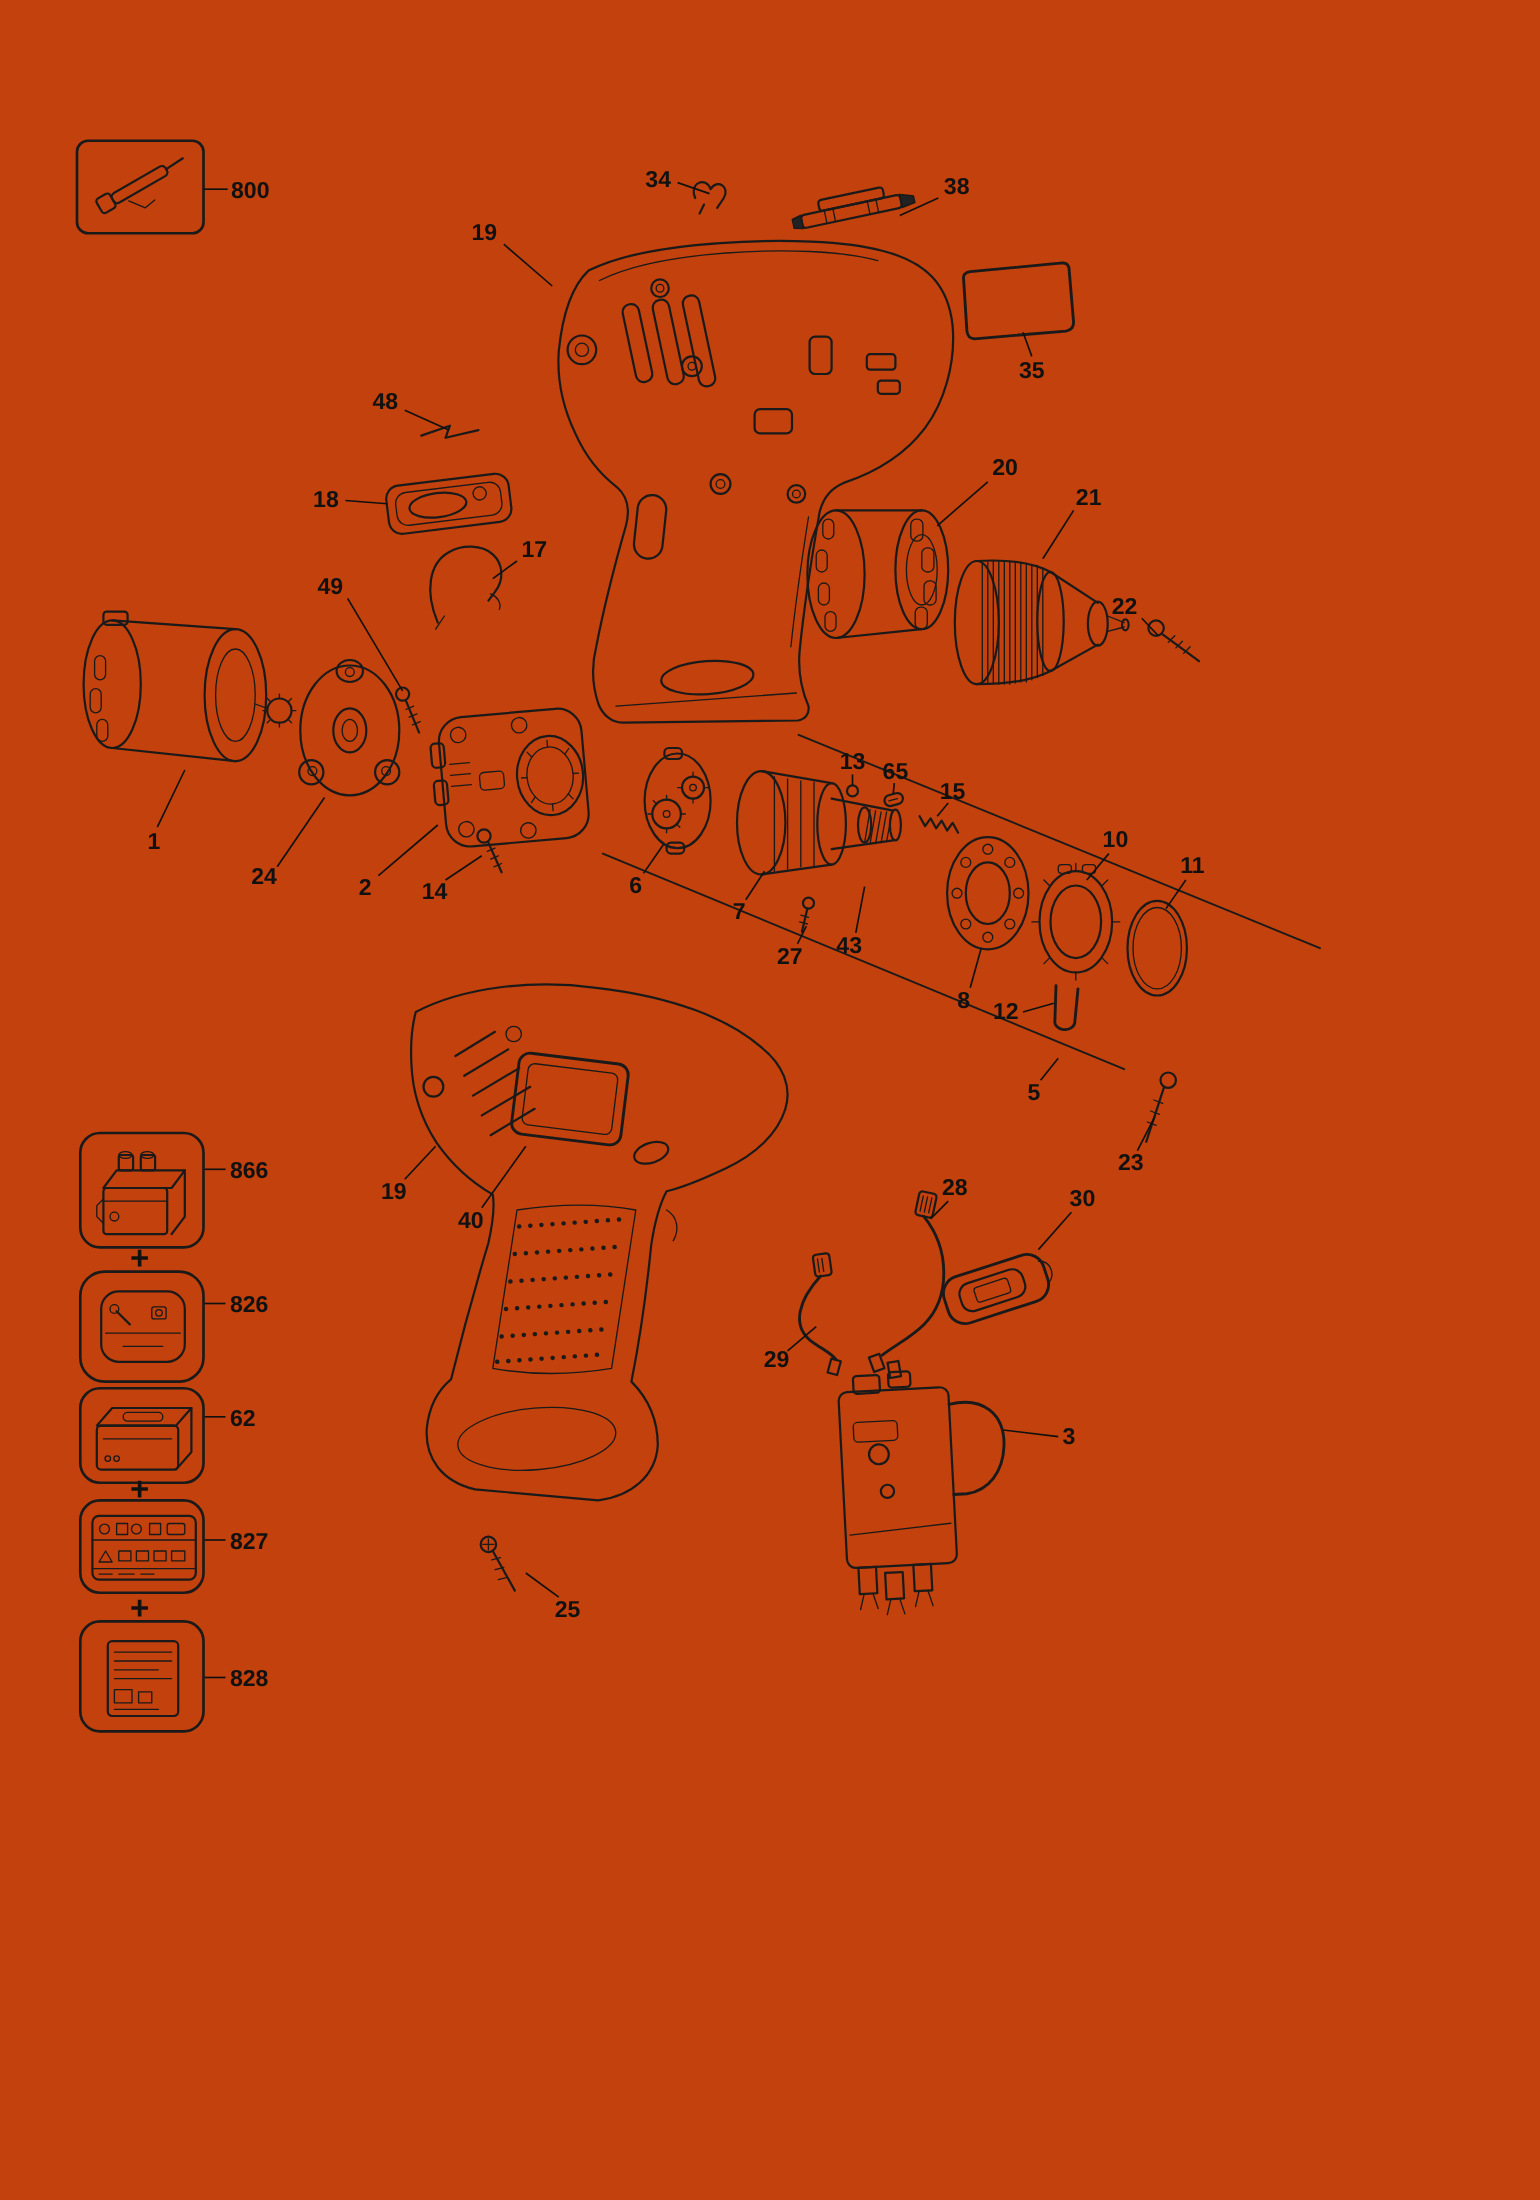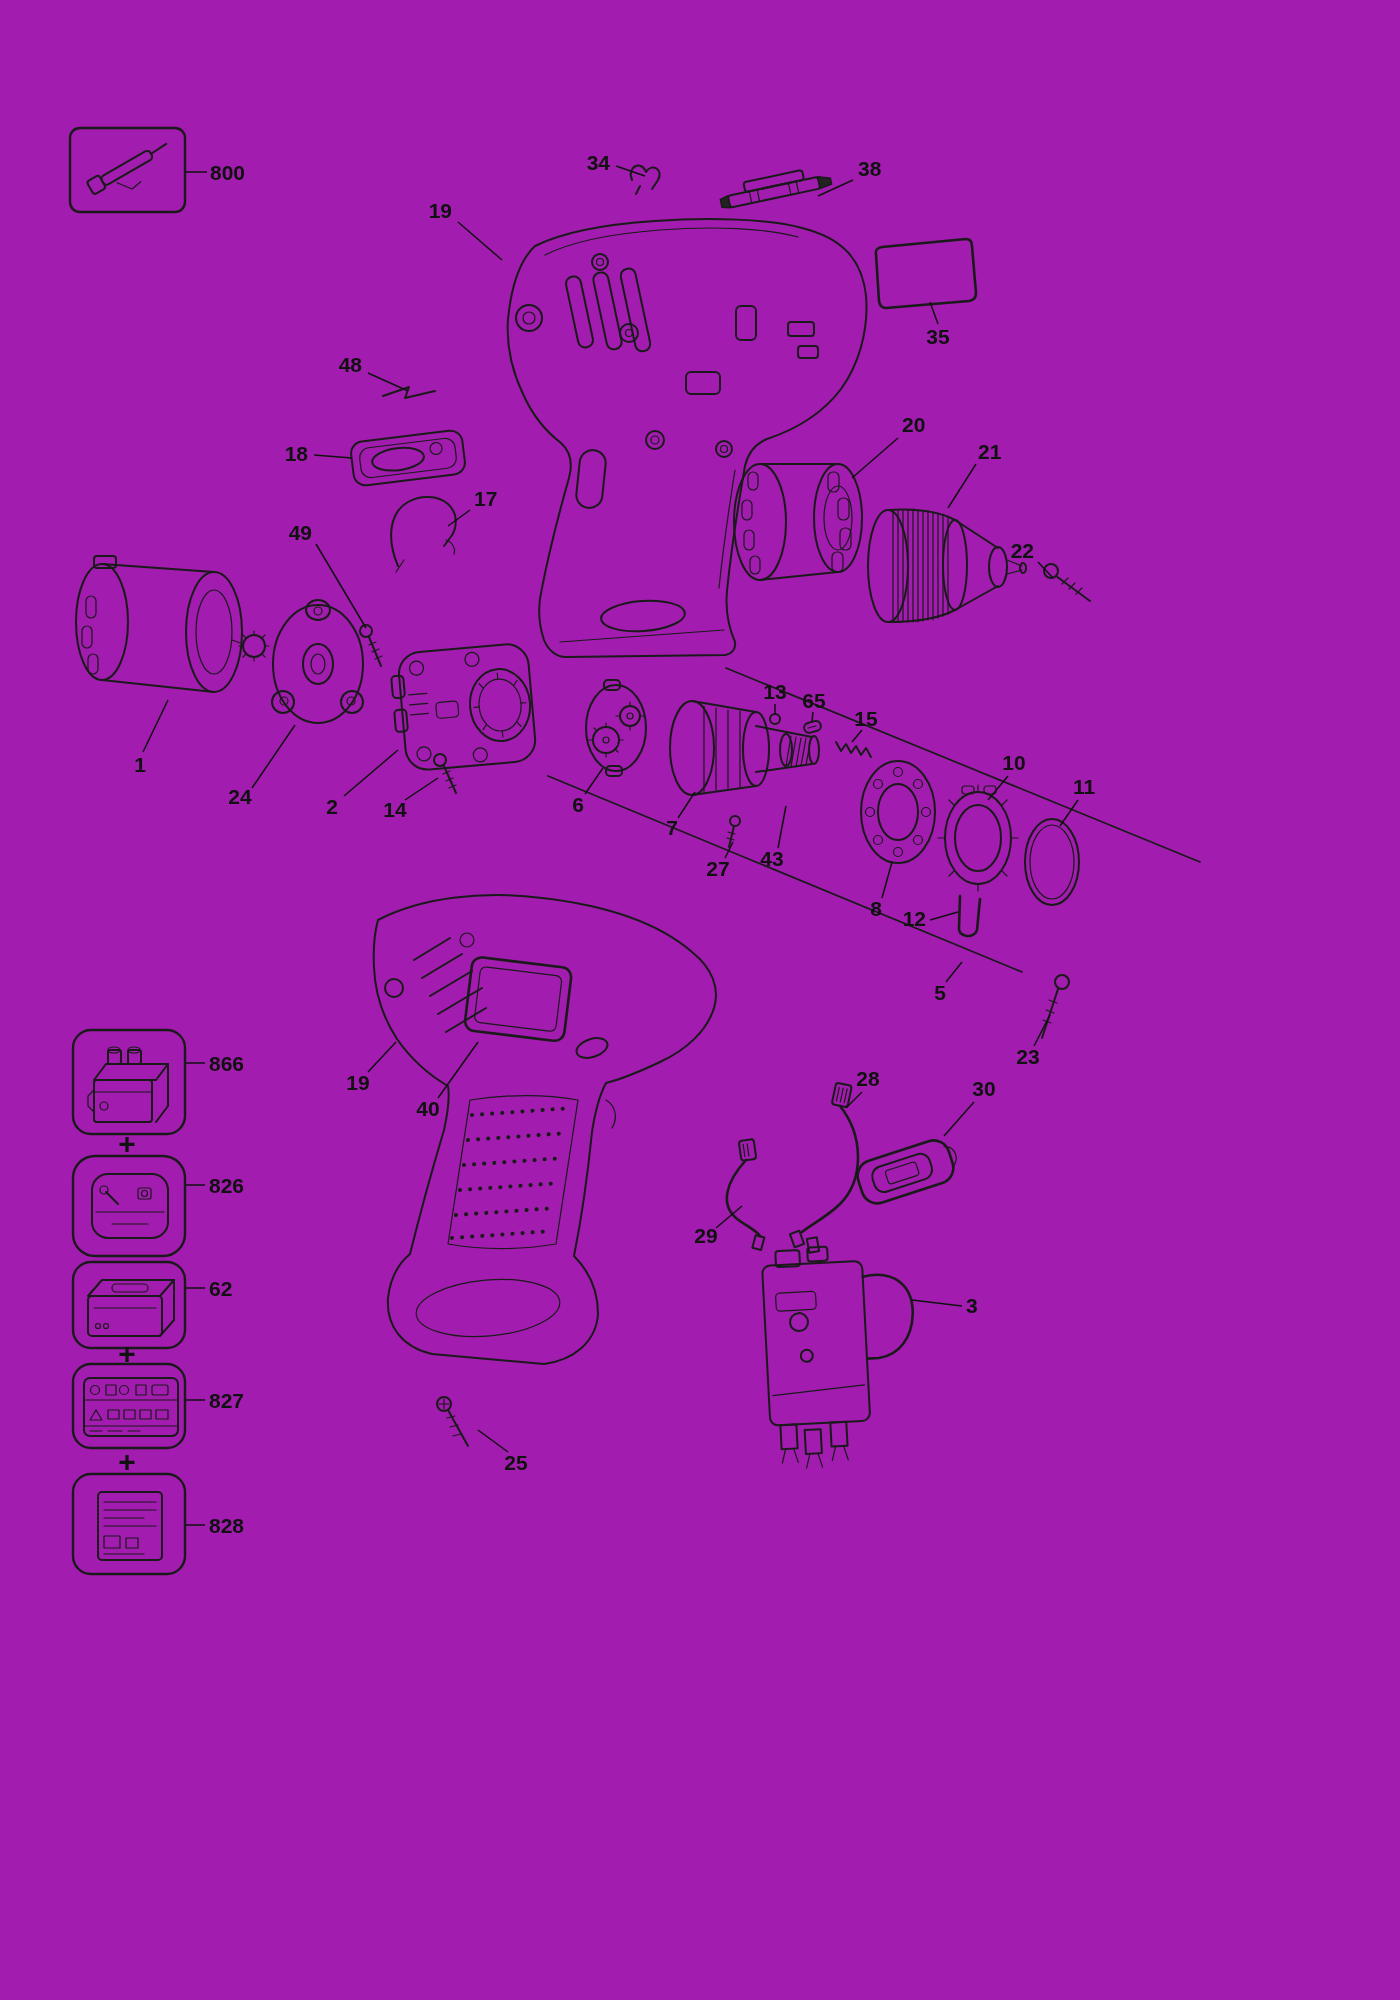--- a/index.html
+++ b/index.html
@@ -1,16 +1,16 @@
 <!DOCTYPE html>
 <html><head>
 <meta charset="utf-8">
 <style>
   html,body{margin:0;padding:0;background:#fff;}
-  .canvas{position:relative;width:1400px;height:2000px;background:#a21caf;overflow:hidden;
+  .canvas{position:relative;width:1400px;height:2000px;background:#c2410c;overflow:hidden;
           font-family:"Liberation Sans",sans-serif;}
   svg{display:block;}
   svg text{font-family:"Liberation Sans",sans-serif;}
   .part{stroke:#1a1a1a;stroke-width:2;fill:none;stroke-linecap:round;stroke-linejoin:round;}
   .thick{stroke:#1a1a1a;stroke-width:2.6;fill:none;stroke-linecap:round;stroke-linejoin:round;}
   .thin{stroke:#1a1a1a;stroke-width:1.2;fill:none;stroke-linecap:round;stroke-linejoin:round;}
   .dark{fill:#222;stroke:#1a1a1a;stroke-width:1.5;}
   .leader{stroke:#111;stroke-width:1.5;fill:none;}
   .callout{font-weight:bold;font-size:21px;fill:#111;}
   .plus{font-weight:bold;font-size:30px;fill:#111;}

